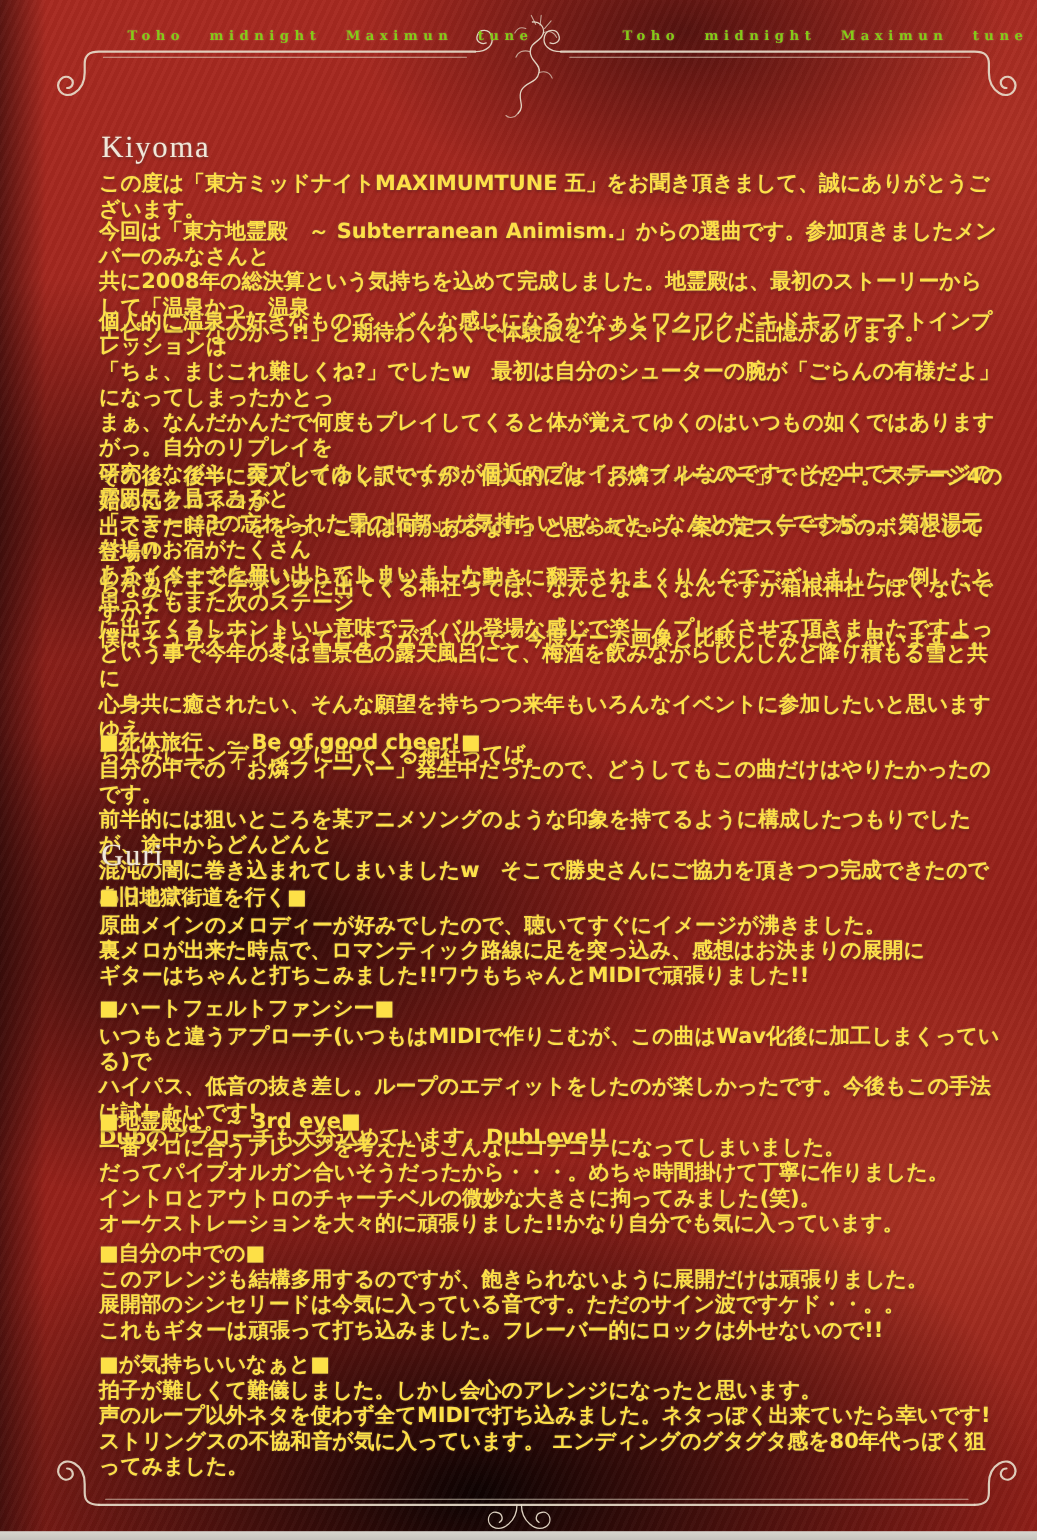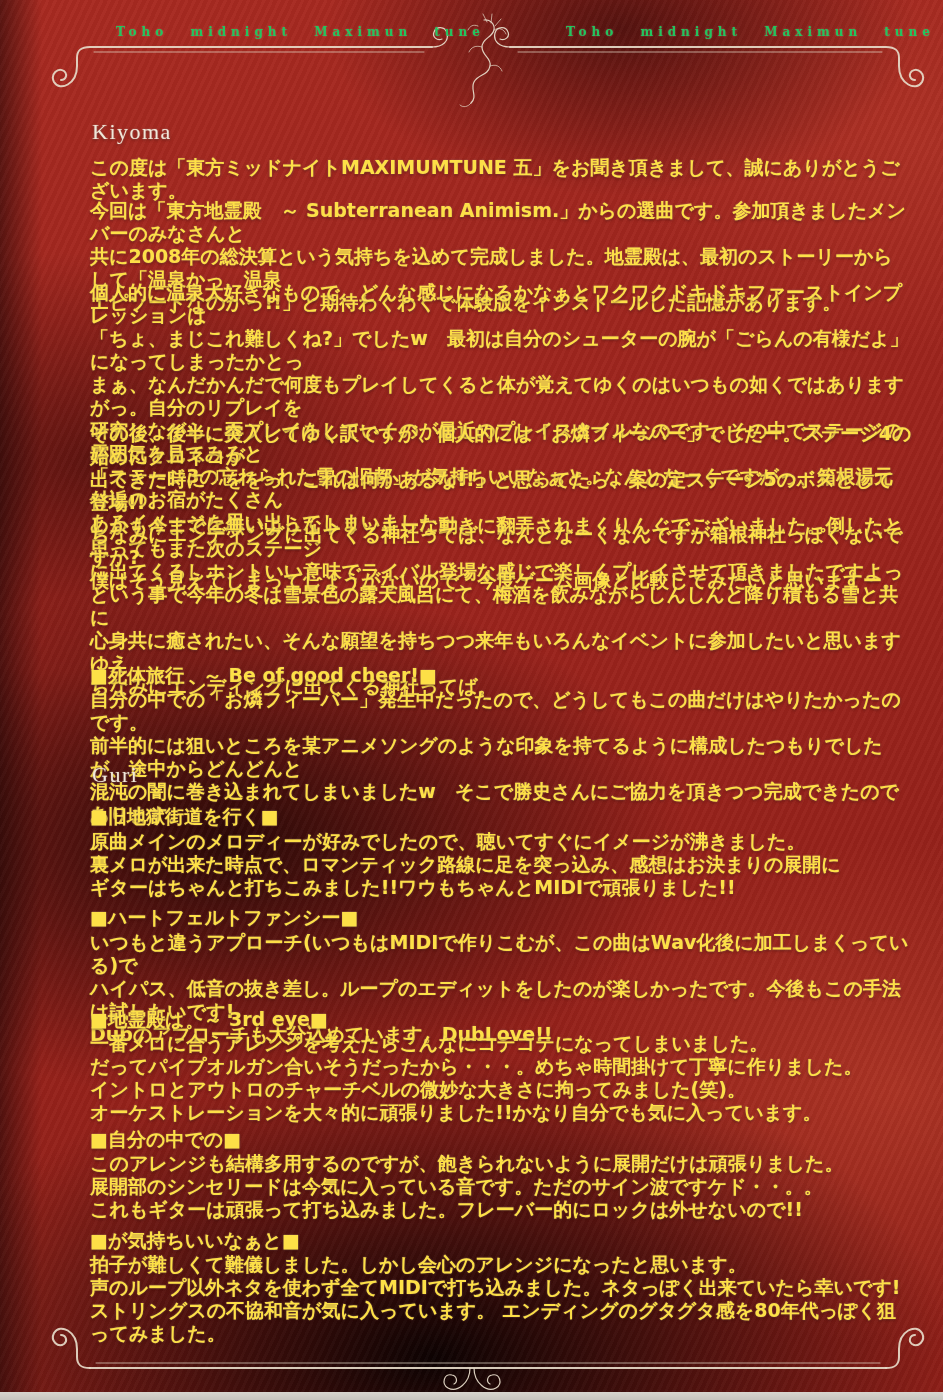--- a/index.html
+++ b/index.html
@@ -19,28 +19,28 @@
       linear-gradient(165deg, #a82a21 0%, #9c241d 40%, #8e1f18 100%);
     background-color:#96221b;
   }
   .decor{position:absolute;inset:0;width:943px;height:1400px;z-index:1;}
   .decor path{fill:none;stroke:#e6dbc9;stroke-width:2;stroke-linecap:round;opacity:.92;}
   .decor path.thin{stroke-width:1;opacity:.7;}
   .decor path.fine{stroke-width:1.2;opacity:.95;}
   .banner{
     position:absolute;top:25px;z-index:2;white-space:nowrap;
     font-family:"DejaVu Serif",serif;font-weight:700;font-size:12px;
-    letter-spacing:5px;word-spacing:13px;color:#22c55e;
+    letter-spacing:5px;word-spacing:13px;color:#84cc16;
     text-shadow:0 0 2px rgba(255,240,220,.3);
   }
   .banner-left{left:116px;}
   .banner-right{left:566px;}
   .artist{
     position:absolute;left:92px;z-index:2;margin:0;
-    font-family:"Liberation Serif",serif;font-weight:400;font-size:22px;
+    font-family:"Liberation Serif",serif;font-weight:400;font-size:28px;
     color:#f0e8da;letter-spacing:1.5px;
     text-shadow:0 0 2px rgba(255,240,225,.4), 0 1px 3px rgba(40,0,0,.6);
   }
   .jp{
     position:absolute;left:90px;width:822px;z-index:2;margin:0;
     font-family:"DejaVu Sans","Liberation Sans",sans-serif;font-weight:700;
     font-size:19px;line-height:23px;color:#fde047;white-space:pre-line;
     text-shadow:0 0 2px rgba(255,235,220,.35), 0 1px 3px rgba(40,0,0,.6);
   }
   h3.jp{font-size:19px;}

